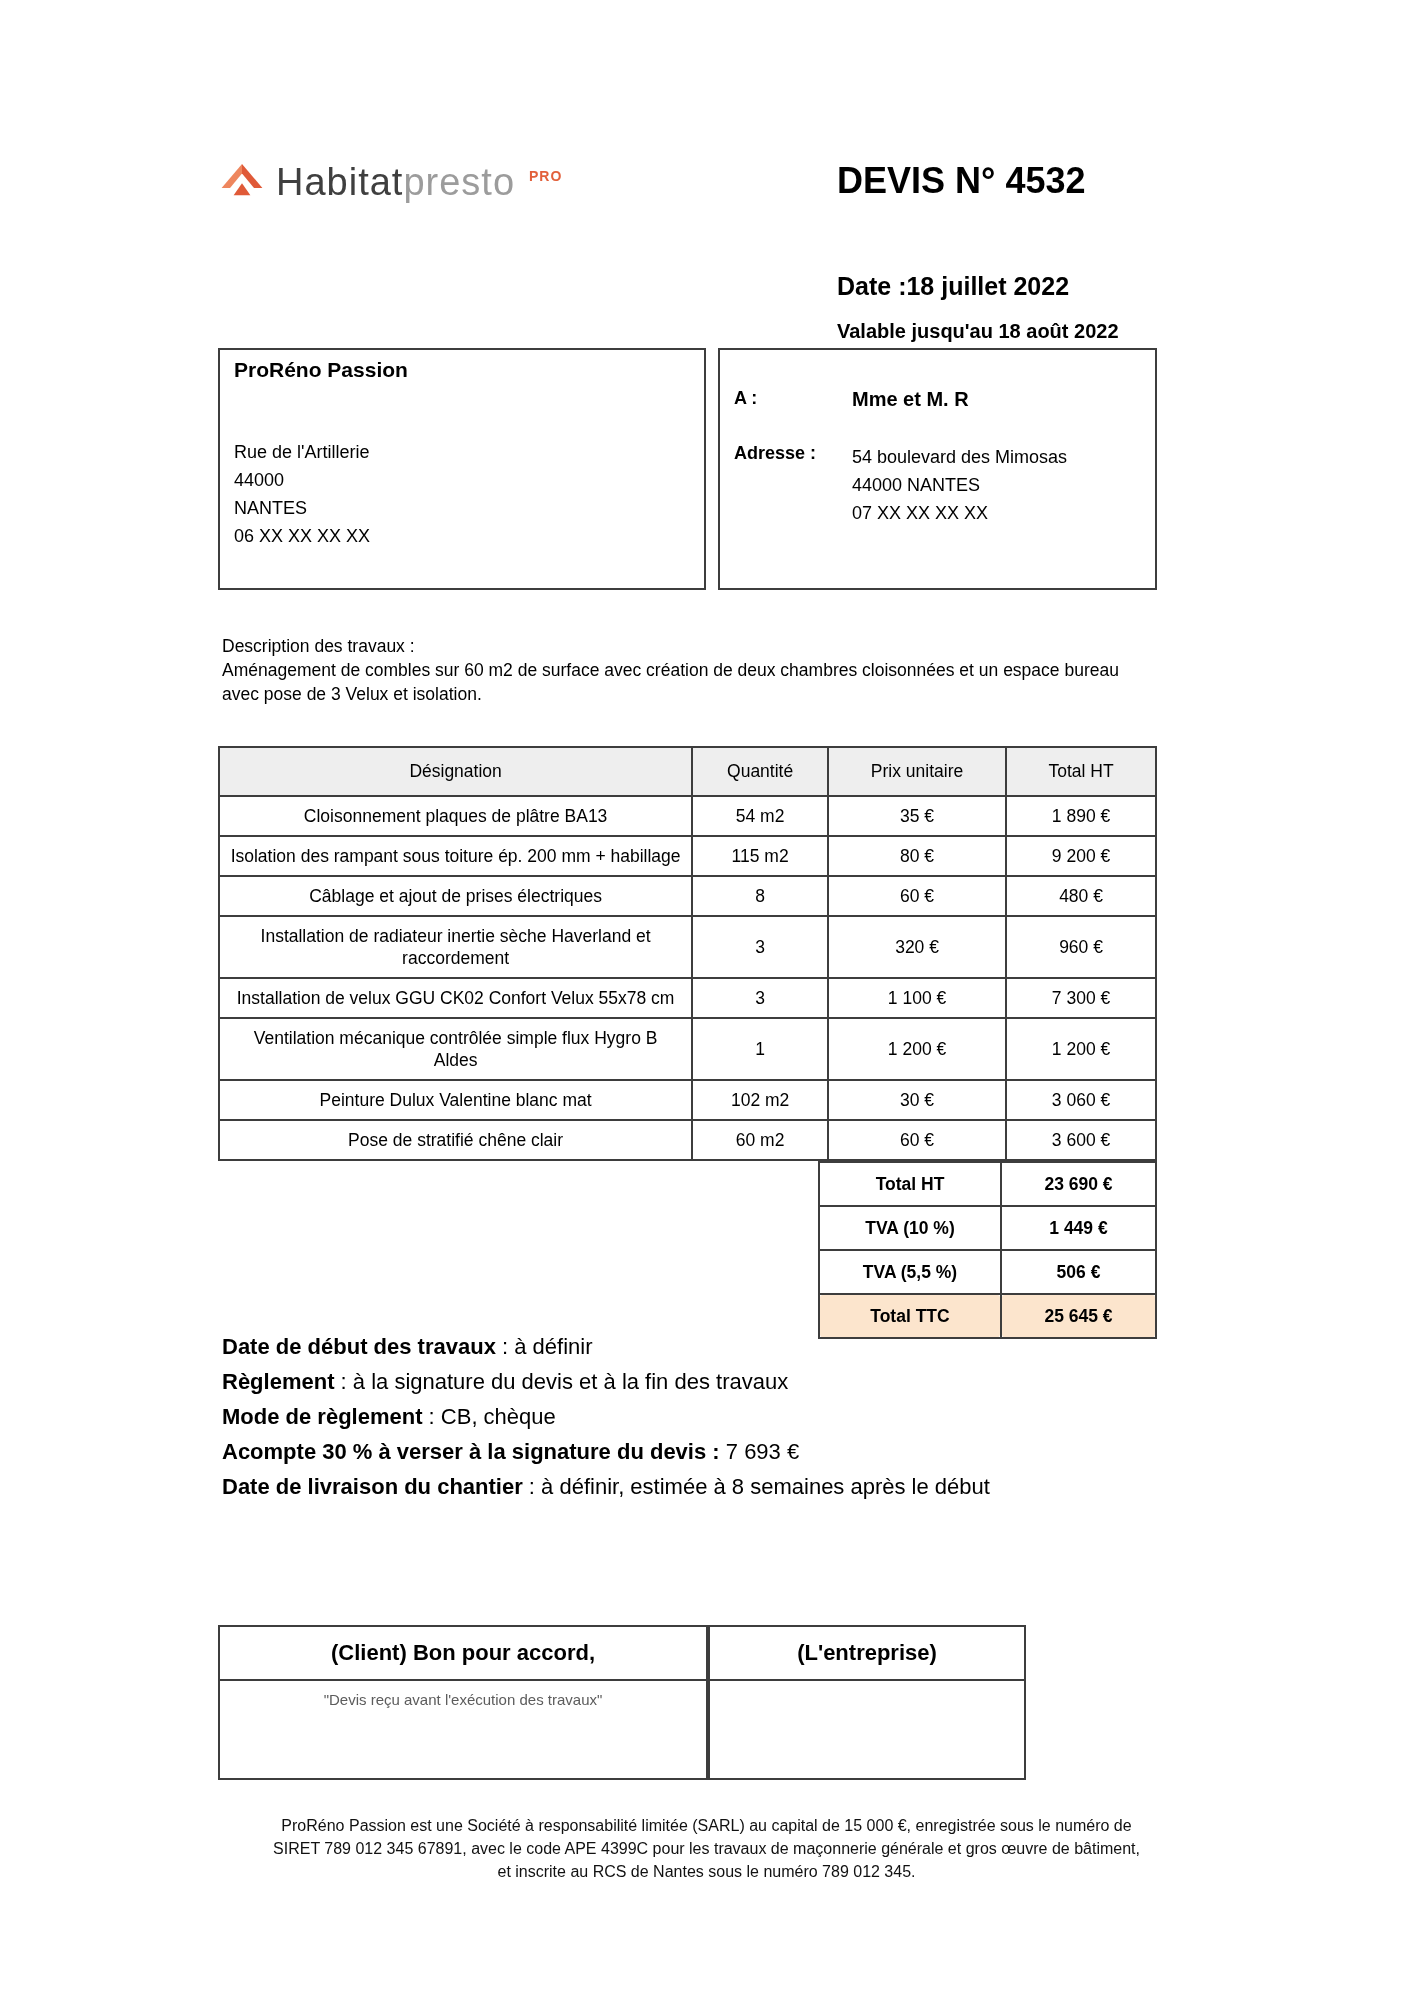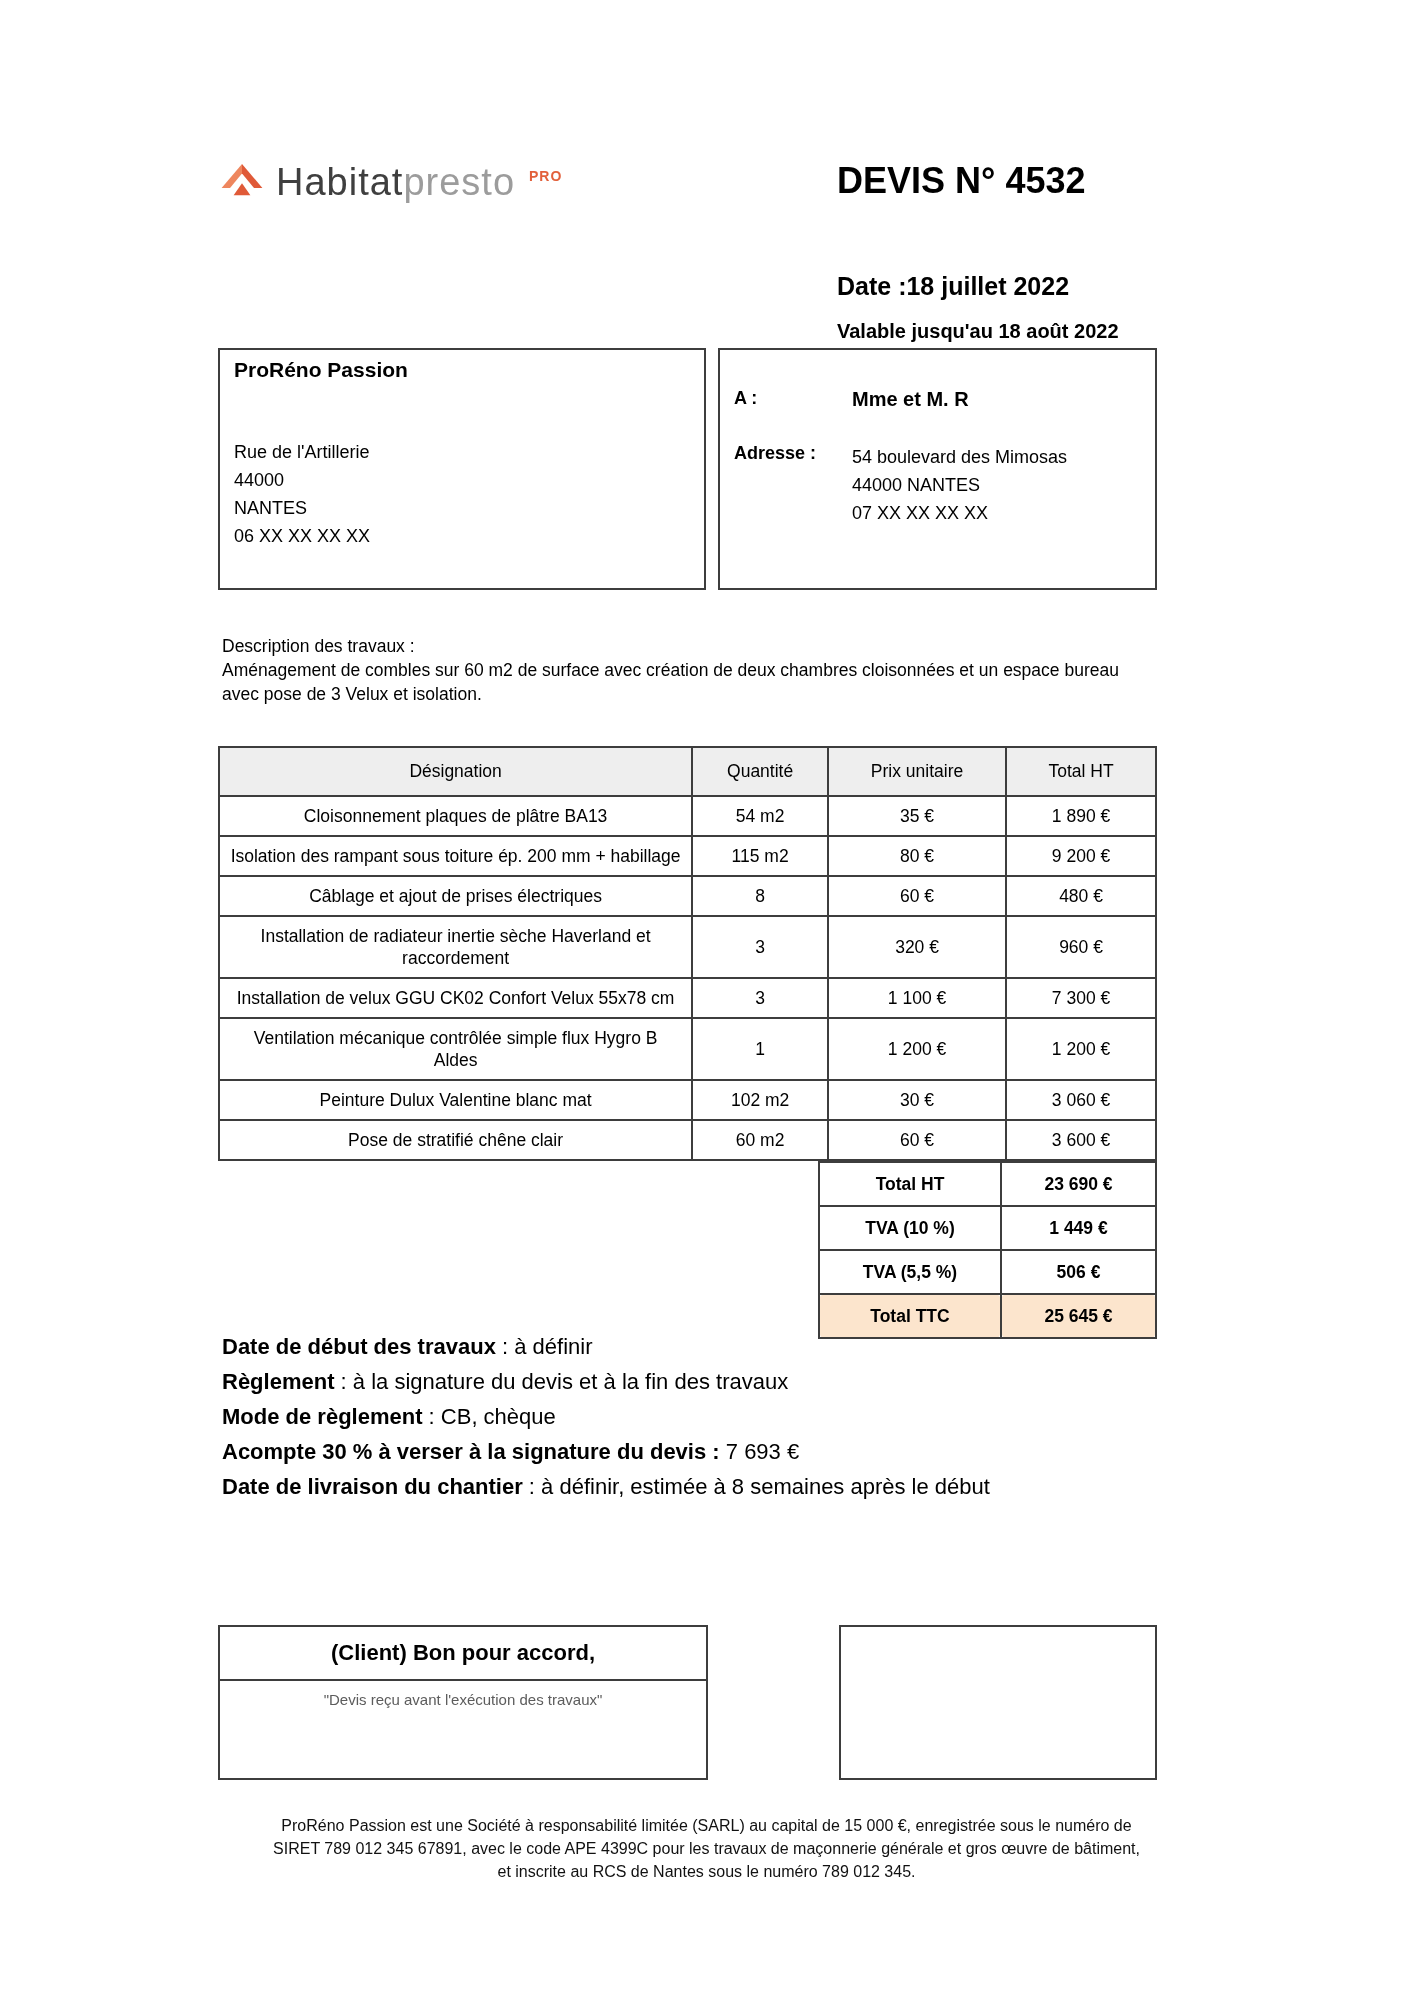--- a/index.html
+++ b/index.html
@@ -52,21 +52,21 @@
   .items td.c-designation{text-align:center;}
   .totals{width:339px;margin-left:auto;}
   .totals td{border:2px solid var(--border);padding:10px 8px;text-align:center;font-weight:bold;line-height:22px;}
   .totals td.t-label{width:54%;}
   .totals tr.highlight td{background:var(--ttc-bg);border-radius:6px;}
   
   .terms{position:absolute;left:222px;top:1336px;font-size:22px;line-height:21px;}
   .term-line{margin-bottom:14px;}
   .t-label{font-weight:bold;}
   
-  .signatures{position:absolute;left:218px;top:1625px;width:939px;display:flex;justify-content:space-between;}
+  .signatures{position:absolute;left:218px;top:1625px;width:939px;display:flex;justify-content:flex-start;}
   .sig-box{border:2px solid var(--border);background:#fff;}
   .sig-client{width:490px;}
   .sig-company{width:318px;}
   .sig-head{border-bottom:2px solid var(--border);height:54px;display:flex;align-items:center;justify-content:center;
     font-size:22px;font-weight:bold;}
   .sig-body{height:97px;padding-top:10px;text-align:center;}
   .sig-quote{color:#5c5c5c;font-size:15px;}
   
   .footer{position:absolute;left:0;top:1814px;width:1413px;text-align:center;font-size:16px;line-height:23px;color:#111;}
 </style>
@@ -218,20 +218,21 @@
   </div>
 
   <div class="signatures">
     <div class="sig-box sig-client">
       <div class="sig-head">(Client) Bon pour accord,</div>
       <div class="sig-body">
         <span class="sig-quote">"Devis reçu avant l'exécution des travaux"</span>
       </div>
     </div>
     <div class="sig-box sig-company">
+      <div class="sig-head">(L'entreprise)</div>
       <div class="sig-body"></div>
     </div>
   </div>
 
   <div class="footer">
     <div>ProRéno Passion est une Société à responsabilité limitée (SARL) au capital de 15 000 €, enregistrée sous le numéro de</div>
     <div>SIRET 789 012 345 67891, avec le code APE 4399C pour les travaux de maçonnerie générale et gros œuvre de bâtiment,</div>
     <div>et inscrite au RCS de Nantes sous le numéro 789 012 345.</div>
   </div>
 

